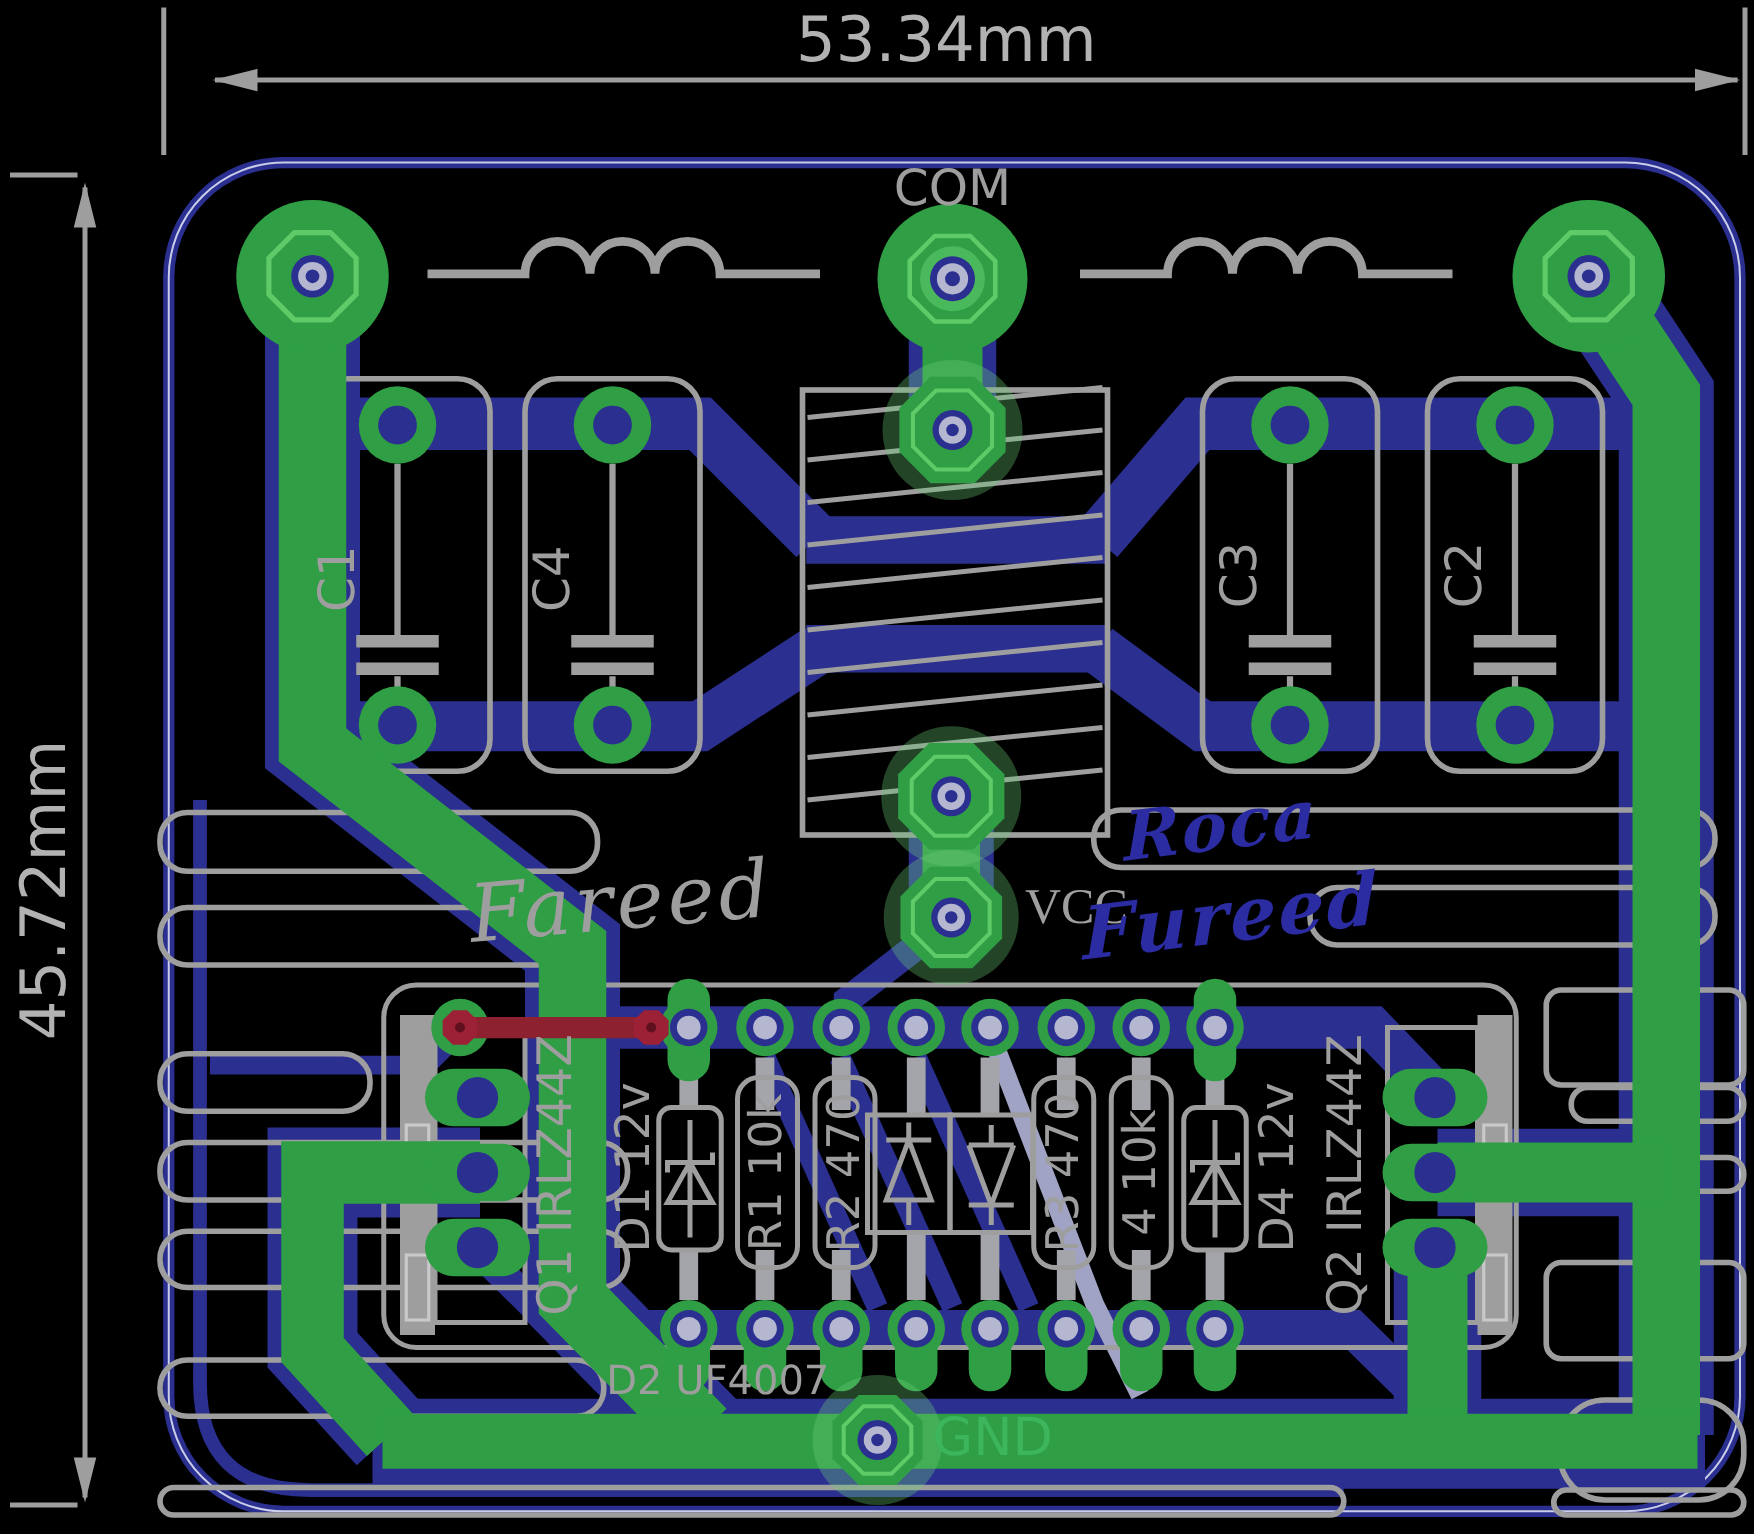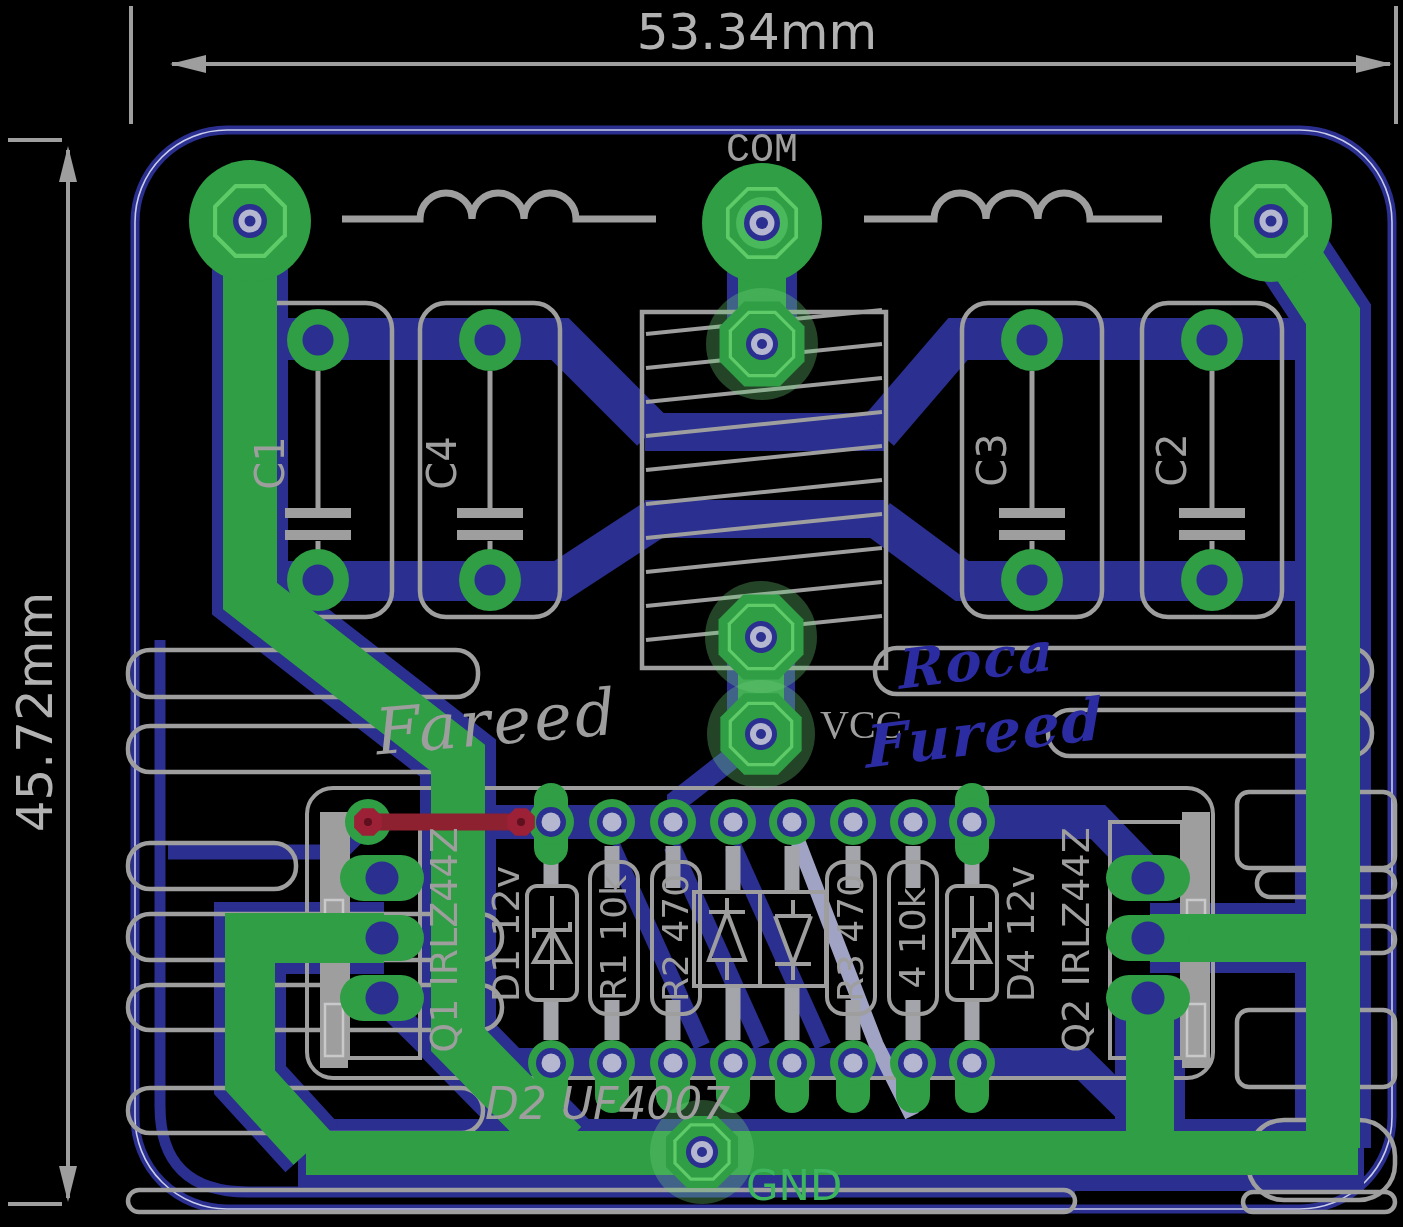--- a/index.html
+++ b/index.html
@@ -5,22 +5,22 @@
   html,body{margin:0;padding:0;background:#000;}
   #stage{position:relative;width:1403px;height:1227px;background:#000;overflow:hidden;
          font-family:"DejaVu Sans","Liberation Sans",sans-serif;}
   #pcb-svg{position:absolute;left:0;top:0;}
   .txt{position:absolute;color:#9e9e9e;white-space:nowrap;line-height:1;}
   .center{transform:translate(-50%,-50%);}
   .lefted{transform:translate(0,-50%);}
   .vtext{transform:translate(-50%,-50%) rotate(-90deg);}
   .dim{color:#b2b2b2;font-size:50px;}
   .f40{font-size:40px;} .f42{font-size:42px;} .f38{font-size:38px;}
-  .f36{font-size:36px;} .f44{font-size:44px;font-style:italic;}
-  .gndtxt{color:#3cb55c;margin-top:36px;}
+  .f36{font-size:36px;} .f44{font-size:32px;}
+  .gndtxt{color:#3cb55c;}
   .sig{font-family:"DejaVu Serif","Liberation Serif",serif;font-style:italic;}
   .sig-gray{color:#9e9e9e;font-size:64px;letter-spacing:3px;
             transform:translate(-50%,-50%) rotate(-5deg);}
   .sig-blue{color:#2b2ba2;font-weight:bold;font-size:54px;letter-spacing:2px;
             transform:translate(-50%,-50%) rotate(-7deg) skewX(-6deg);}
 </style>
 </head>
 <body>
 
 <div id="stage">
@@ -438,21 +438,21 @@
     <use href="#oct" transform="translate(368 822) scale(1.5)" fill="#9c2137"></use>
     <circle cx="368" cy="822" r="4" fill="#5f0f1d"></circle>
     <use href="#oct" transform="translate(521 822) scale(1.5)" fill="#9c2137"></use>
     <circle cx="521" cy="822" r="4" fill="#5f0f1d"></circle>
   </g>
 </svg>
 
   <div class="txt dim center" style="left:757px;top:32px;">53.34mm</div>
   <div class="txt dim vtext" style="left:35px;top:712px;">45.72mm</div>
 
-  <div class="txt f40 center" style="left:762px;top:151px;font-family:Liberation Mono, monospace;">COM</div>
+  <div class="txt f40 center" style="left:762px;top:151px;">COM</div>
   <div class="txt f40 lefted" style="left:820px;top:725px;font-family:Liberation Serif, serif;">VCC</div>
   <div class="txt f42 lefted gndtxt" style="left:746px;top:1150px;">GND</div>
 
   <div class="txt f40 vtext" style="left:270px;top:463px;">C1</div>
   <div class="txt f40 vtext" style="left:442px;top:463px;">C4</div>
   <div class="txt f40 vtext" style="left:992px;top:460px;">C3</div>
   <div class="txt f40 vtext" style="left:1172px;top:460px;">C2</div>
 
   <div class="txt f38 vtext" style="left:444px;top:940px;">Q1 IRLZ44Z</div>
   <div class="txt f38 vtext" style="left:506px;top:934px;">D1 12v</div>

